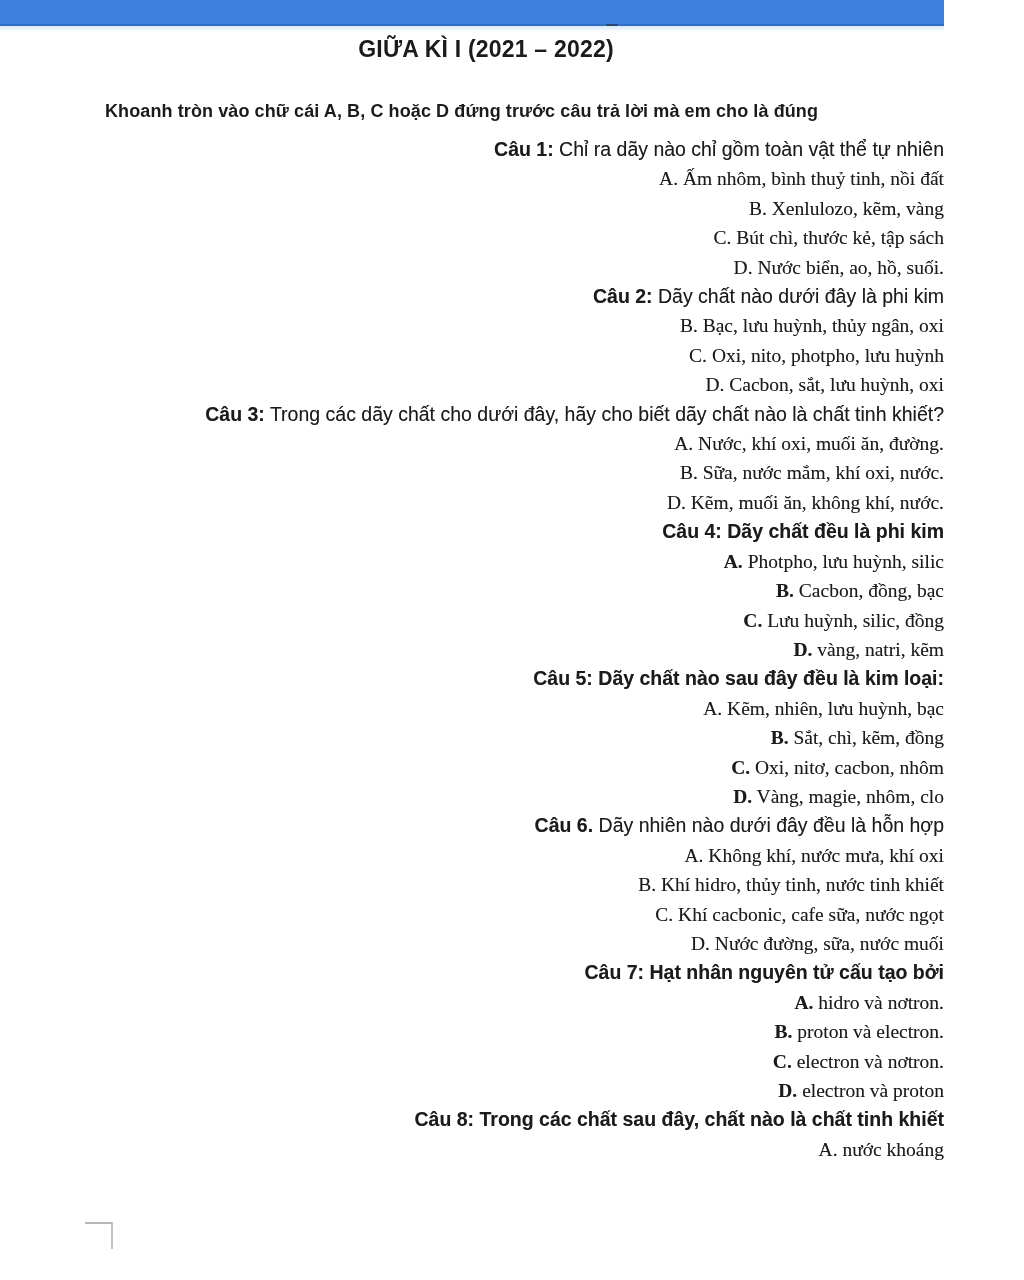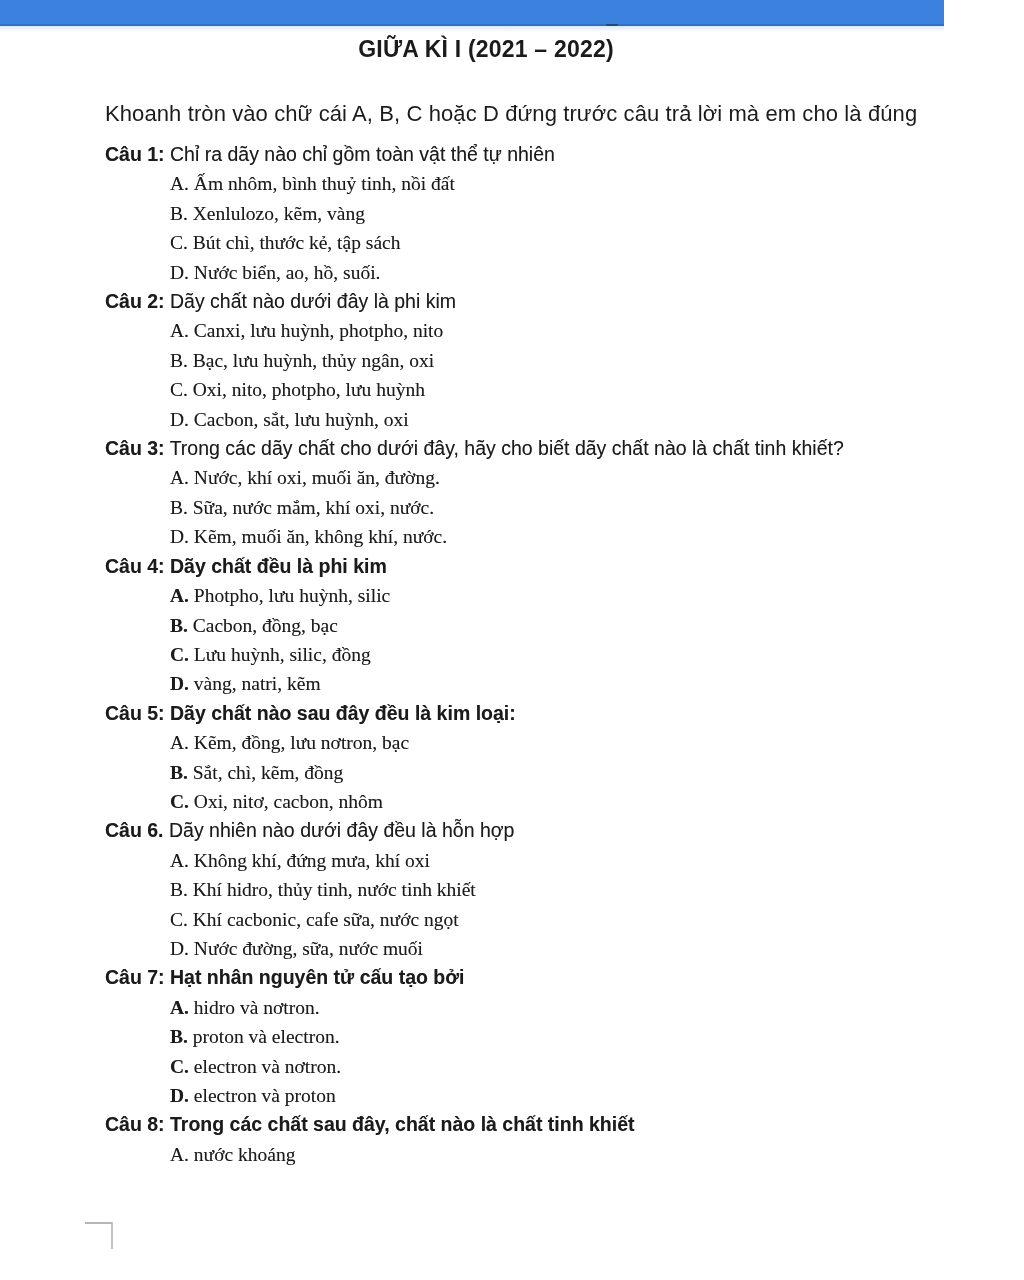--- a/index.html
+++ b/index.html
@@ -39,29 +39,30 @@
     margin: 4px 0 0 0;
     font-size: 23px;
     font-weight: bold;
     text-align: center;
     position: relative;
     left: 14px;
     letter-spacing: 0.2px;
   }
   .instruction {
     margin: 38px 0 0 105px;
-    font-size: 22px;
-    font-weight: normal;
+    font-size: 18px;
+    font-weight: bold;
     letter-spacing: 0.1px;
   }
   .questions {
-    margin: 13px 0 0 105px;
+    margin: 13px 0 0 54px;
     font-size: 19.5px;
     line-height: 29.4px;
     text-shadow: 0 0 0.6px rgba(0,0,0,0.35);
+    text-align: right;
   }
   .q-label { font-weight: bold; }
   .q-text.bold { font-weight: bold; }
   .option { padding-left: 65px; font-family: Liberation Serif, serif; }
   .opt-letter.bold { font-weight: bold; }
   .corner {
     position: absolute;
     width: 26px;
     height: 25px;
   }
@@ -95,47 +96,47 @@
   <div class="questions" id="questions">
       <div class="question">
         <div class="q-head"><span class="q-label">Câu 1:</span><span class="q-text"> Chỉ ra dãy nào chỉ gồm toàn vật thể tự nhiên</span></div>
         <div class="option"><span class="opt-letter">A.</span><span class="opt-text"> Ấm nhôm, bình thuỷ tinh, nồi đất</span></div>
         <div class="option"><span class="opt-letter">B.</span><span class="opt-text"> Xenlulozo, kẽm, vàng</span></div>
         <div class="option"><span class="opt-letter">C.</span><span class="opt-text"> Bút chì, thước kẻ, tập sách</span></div>
         <div class="option"><span class="opt-letter">D.</span><span class="opt-text"> Nước biển, ao, hồ, suối.</span></div>
       </div>
       <div class="question">
         <div class="q-head"><span class="q-label">Câu 2:</span><span class="q-text"> Dãy chất nào dưới đây là phi kim</span></div>
-        <div class="option"><span class="opt-letter">A.</span><span class="opt-text"> Canxi, lưu huỳnh, photpho, nito</span></div>
         <div class="option"><span class="opt-letter">B.</span><span class="opt-text"> Bạc, lưu huỳnh, thủy ngân, oxi</span></div>
         <div class="option"><span class="opt-letter">C.</span><span class="opt-text"> Oxi, nito, photpho, lưu huỳnh</span></div>
         <div class="option"><span class="opt-letter">D.</span><span class="opt-text"> Cacbon, sắt, lưu huỳnh, oxi</span></div>
       </div>
       <div class="question">
         <div class="q-head"><span class="q-label">Câu 3:</span><span class="q-text"> Trong các dãy chất cho dưới đây, hãy cho biết dãy chất nào là chất tinh khiết?</span></div>
         <div class="option"><span class="opt-letter">A.</span><span class="opt-text"> Nước, khí oxi, muối ăn, đường.</span></div>
         <div class="option"><span class="opt-letter">B.</span><span class="opt-text"> Sữa, nước mắm, khí oxi, nước.</span></div>
         <div class="option"><span class="opt-letter">D.</span><span class="opt-text"> Kẽm, muối ăn, không khí, nước.</span></div>
       </div>
       <div class="question">
         <div class="q-head"><span class="q-label">Câu 4:</span><span class="q-text bold"> Dãy chất đều là phi kim</span></div>
         <div class="option"><span class="opt-letter bold">A.</span><span class="opt-text"> Photpho, lưu huỳnh, silic</span></div>
         <div class="option"><span class="opt-letter bold">B.</span><span class="opt-text"> Cacbon, đồng, bạc</span></div>
         <div class="option"><span class="opt-letter bold">C.</span><span class="opt-text"> Lưu huỳnh, silic, đồng</span></div>
         <div class="option"><span class="opt-letter bold">D.</span><span class="opt-text"> vàng, natri, kẽm</span></div>
       </div>
       <div class="question">
         <div class="q-head"><span class="q-label">Câu 5:</span><span class="q-text bold">  Dãy chất nào sau đây đều là kim loại:</span></div>
-        <div class="option"><span class="opt-letter">A.</span><span class="opt-text"> Kẽm, đồng, lưu nơtron, bạc</span></div>
+        <div class="option"><span class="opt-letter">A.</span><span class="opt-text"> Kẽm, nhiên, lưu huỳnh, bạc</span></div>
         <div class="option"><span class="opt-letter bold">B.</span><span class="opt-text"> Sắt, chì, kẽm, đồng</span></div>
         <div class="option"><span class="opt-letter bold">C.</span><span class="opt-text"> Oxi, nitơ, cacbon, nhôm</span></div>
+        <div class="option"><span class="opt-letter bold">D.</span><span class="opt-text"> Vàng, magie, nhôm, clo</span></div>
       </div>
       <div class="question">
         <div class="q-head"><span class="q-label">Câu 6.</span><span class="q-text"> Dãy nhiên nào dưới đây đều là hỗn hợp</span></div>
-        <div class="option"><span class="opt-letter">A.</span><span class="opt-text"> Không khí, đứng mưa, khí oxi</span></div>
+        <div class="option"><span class="opt-letter">A.</span><span class="opt-text"> Không khí, nước mưa, khí oxi</span></div>
         <div class="option"><span class="opt-letter">B.</span><span class="opt-text"> Khí hidro, thủy tinh, nước tinh khiết</span></div>
         <div class="option"><span class="opt-letter">C.</span><span class="opt-text"> Khí cacbonic, cafe sữa, nước ngọt</span></div>
         <div class="option"><span class="opt-letter">D.</span><span class="opt-text"> Nước đường, sữa, nước muối</span></div>
       </div>
       <div class="question">
         <div class="q-head"><span class="q-label">Câu 7:</span><span class="q-text bold"> Hạt nhân nguyên tử cấu tạo bởi</span></div>
         <div class="option"><span class="opt-letter bold">A.</span><span class="opt-text"> hidro và nơtron.</span></div>
         <div class="option"><span class="opt-letter bold">B.</span><span class="opt-text"> proton và electron.</span></div>
         <div class="option"><span class="opt-letter bold">C.</span><span class="opt-text"> electron và nơtron.</span></div>
         <div class="option"><span class="opt-letter bold">D.</span><span class="opt-text"> electron và proton</span></div>

